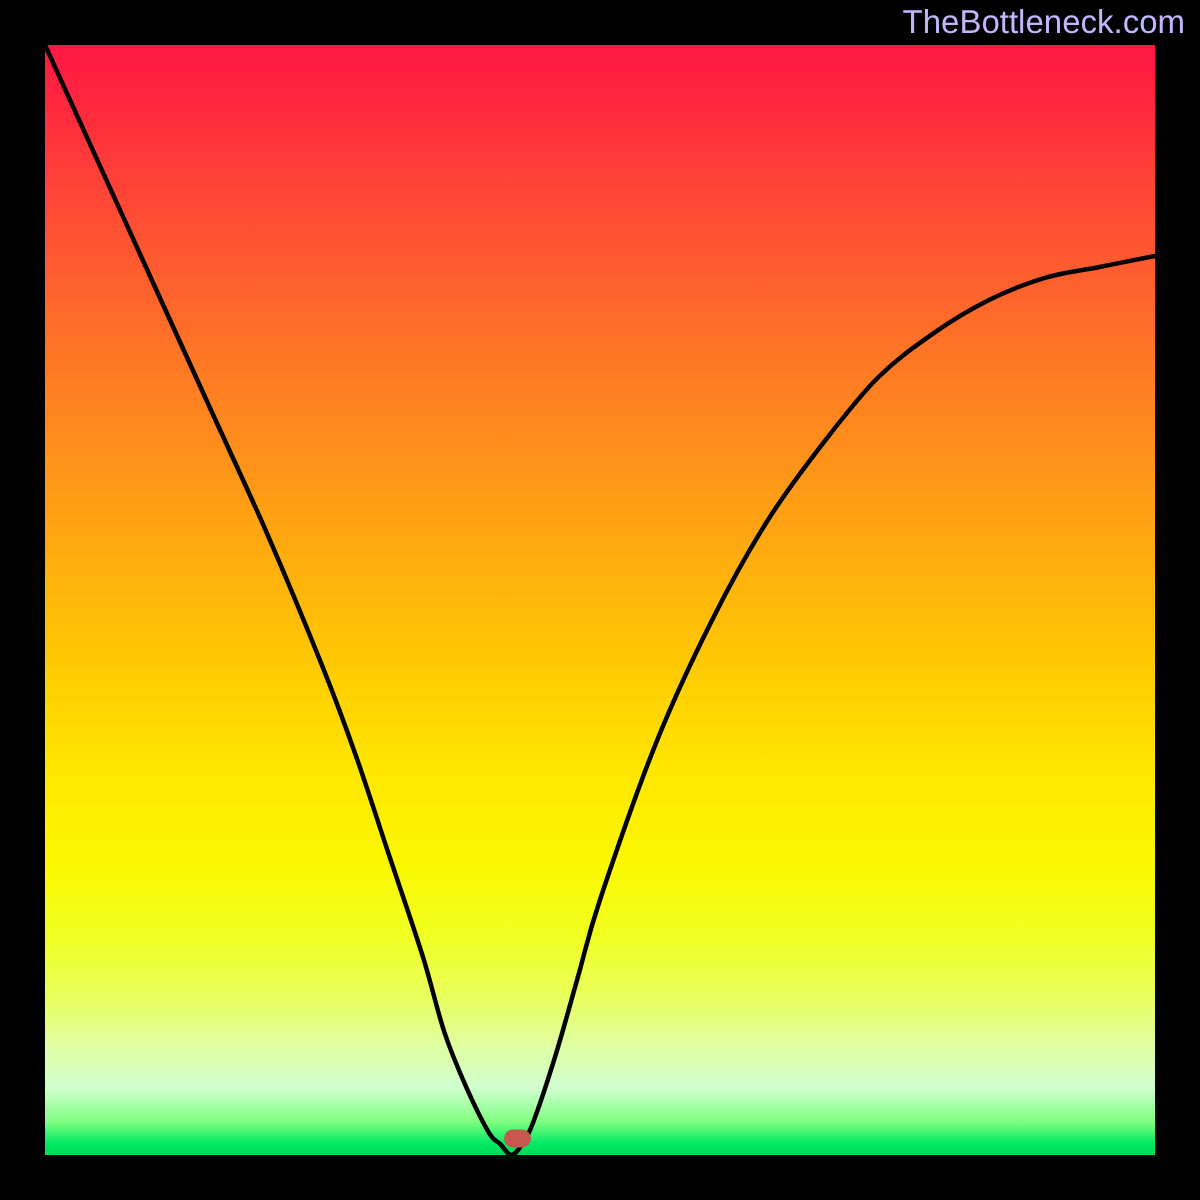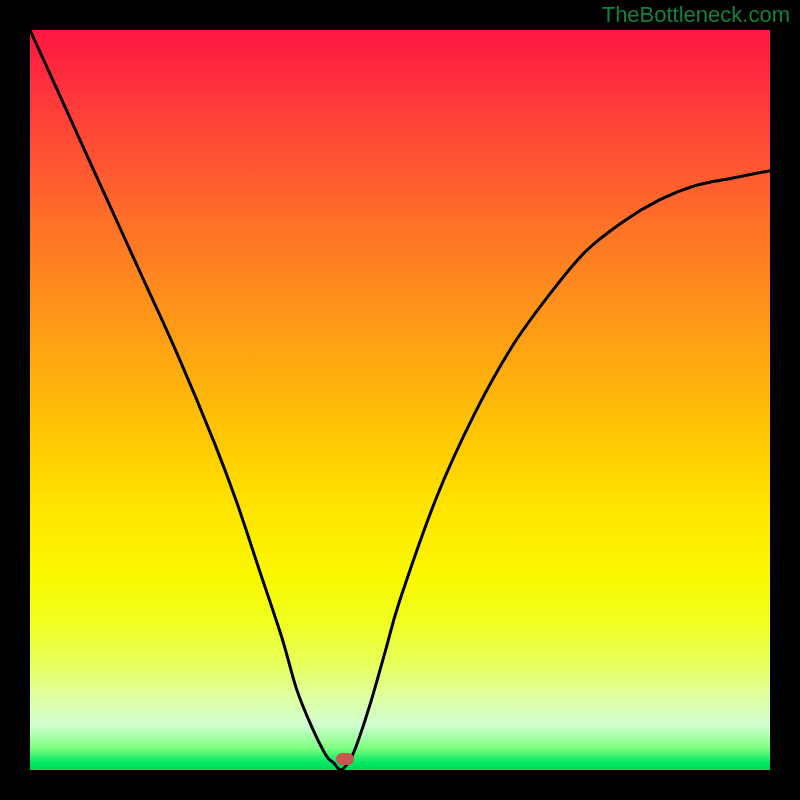--- a/index.html
+++ b/index.html
@@ -7,21 +7,21 @@
   .container {
     width: 800px;
     height: 800px;
     background: #000;
     position: relative;
   }
   .watermark {
     position: absolute;
     top: 2px;
     right: 10px;
-    color: #15803d;
+    color: #c4b5fd;
     font-family: Arial, sans-serif;
     font-size: 22px;
     font-weight: 500;
     z-index: 10;
   }
   .plot-area {
     position: absolute;
     left: 30px;
     top: 30px;
     width: 740px;

